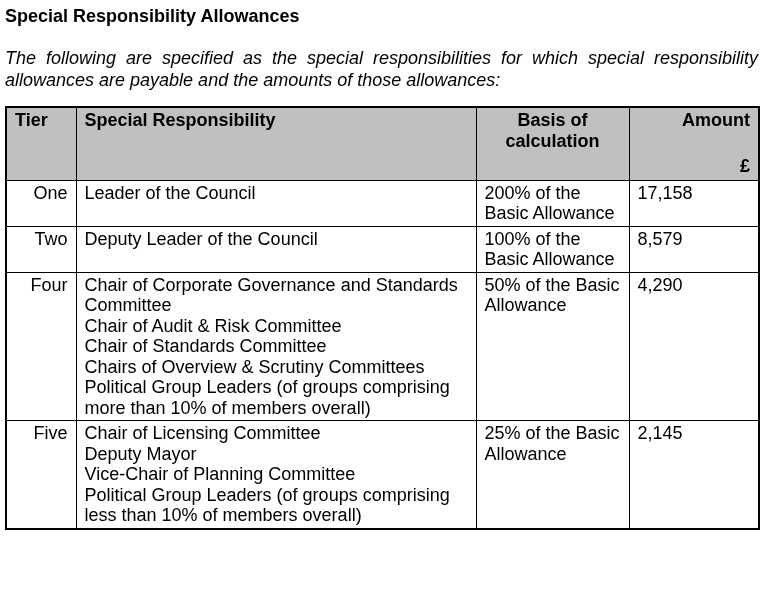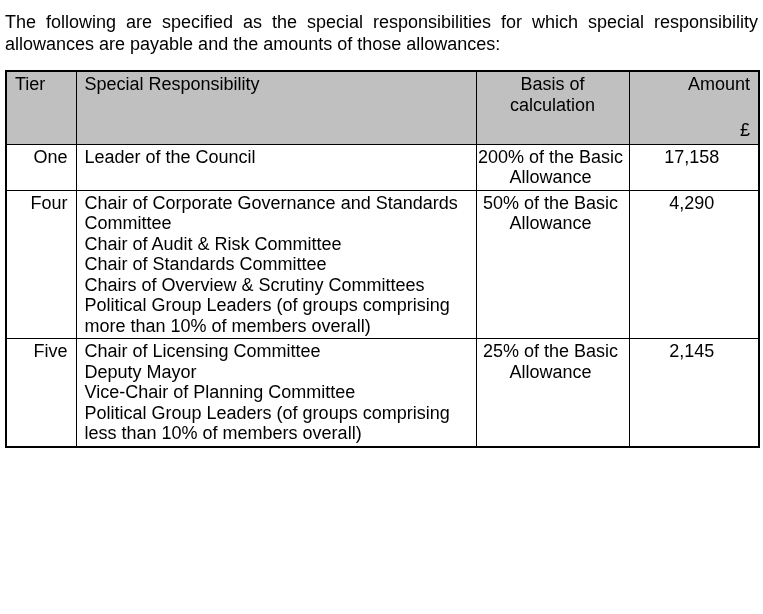--- a/index.html
+++ b/index.html
@@ -23,72 +23,73 @@
   .doc-title {
     font-size: 18px;
     font-weight: bold;
     margin: 0 0 21px 0;
     line-height: 21px;
   }
   .intro {
     margin: 6px 0 15px 0;
     text-align: justify;
     line-height: 21.5px;
+    font-style: italic;
   }
   table.sra-table {
     border-collapse: collapse;
     table-layout: fixed;
     width: 753px;
     border: 2px solid #000000;
   }
   .sra-table th,
   .sra-table td {
     border: 1px solid #000000;
     vertical-align: top;
     padding: 2px 8px;
     line-height: 20.5px;
     font-size: 18px;
     box-sizing: border-box;
     overflow: hidden;
   }
   .sra-table thead th {
     background: #c0c0c0;
-    font-weight: normal;
+    font-weight: bold;
     text-align: left;
     height: 73px;
   }
   .sra-table thead th.center {
     text-align: center;
   }
   .amount-stack {
     display: flex;
     flex-direction: column;
     justify-content: space-between;
     align-items: flex-end;
     height: 66px;
   }
   td.tier-cell {
     text-align: right;
   }
   td.basis-cell,
   td.amount-cell {
-    text-align: center;
-    padding-left: 0;
+    padding-left: 8px;
     padding-right: 4px;
   }
   col.c-tier   { width: 70px; }
   col.c-resp   { width: 400px; }
   col.c-basis  { width: 153px; }
   col.c-amount { width: 130px; }
 </style>
 </head>
 <body>
 
 <div class="page">
 
+  <h1 class="doc-title">Special Responsibility Allowances</h1>
 
   <p class="intro">The following are specified as the special responsibilities for which special responsibility allowances are payable and the amounts of those allowances:</p>
 
   <table class="sra-table">
     <colgroup>
       <col class="c-tier">
       <col class="c-resp">
       <col class="c-basis">
       <col class="c-amount">
     </colgroup>
@@ -111,20 +112,34 @@
       <span>One</span>
     </td>
     <td class="resp-cell">
             <div>Leader of the Council</div>
           </td>
     <td class="basis-cell">
       <span>200% of the Basic Allowance</span>
     </td>
     <td class="amount-cell">
       <span>17,158</span>
+    </td>
+  </tr>
+        <tr>
+    <td class="tier-cell">
+      <span>Two</span>
+    </td>
+    <td class="resp-cell">
+            <div>Deputy Leader of the Council</div>
+          </td>
+    <td class="basis-cell">
+      <span>100% of the Basic Allowance</span>
+    </td>
+    <td class="amount-cell">
+      <span>8,579</span>
     </td>
   </tr>
         <tr>
     <td class="tier-cell">
       <span>Four</span>
     </td>
     <td class="resp-cell">
             <div>Chair of Corporate Governance and Standards Committee</div>
             <div>Chair of Audit &amp; Risk Committee</div>
             <div>Chair of Standards Committee</div>

